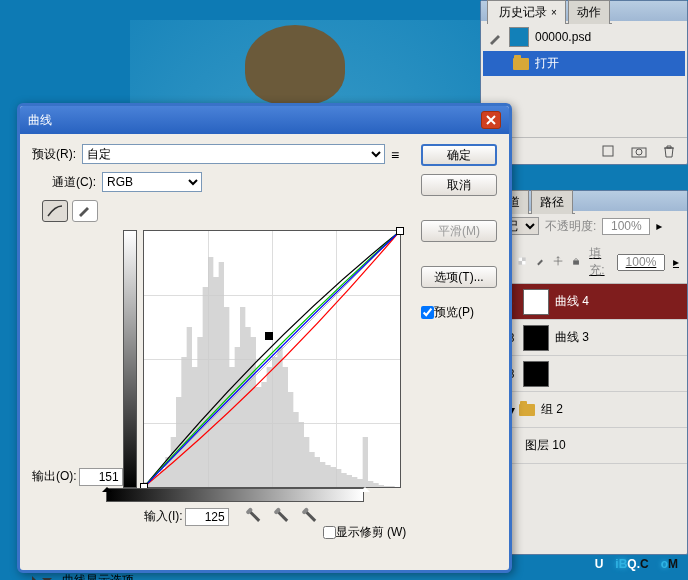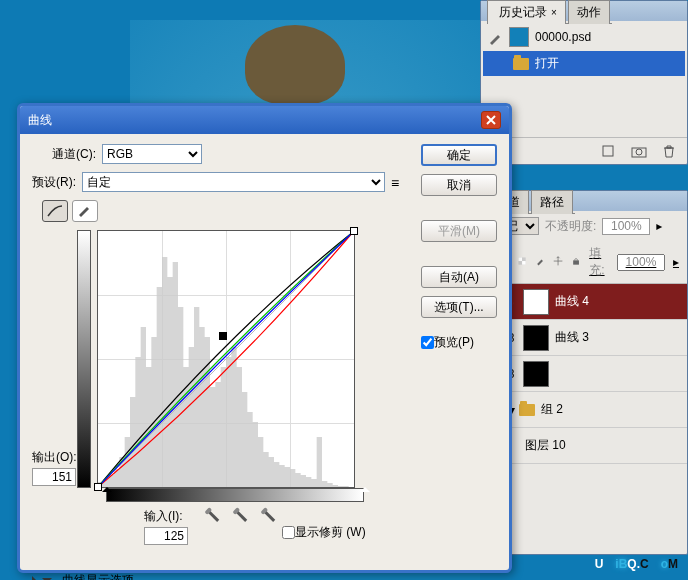--- a/index.html
+++ b/index.html
@@ -63,21 +63,21 @@
 .curve-grid { width: 258px; height: 258px; background: #fff; border: 1px solid #555; margin-left: 6px; position: relative; }
 .hist { position: absolute; bottom: 0; left: 0; width: 256px; height: 256px; }
 .curve-grid .gl { position: absolute; background: #ddd; }
 .curve-grid .gh { height: 1px; width: 100%; }
 .curve-grid .gv { width: 1px; height: 100%; }
 .curve-svg { position: absolute; top: 0; left: 0; width: 256px; height: 256px; }
 .point { position: absolute; width: 8px; height: 8px; background: #fff; border: 1px solid #000; margin: -4px; }
 .point.sel { background: #000; }
 .slider-tri { position: absolute; width: 0; height: 0; border: 5px solid transparent; }
 .io-row { display: flex; align-items: flex-start; gap: 0; margin-top: 6px; position: relative; height: 46px; }
-.io-col { display: flex; flex-direction: column; gap: 2px; }
+.io-col { display: flex; flex-direction: row; gap: 2px; }
 .io-col input { width: 44px; height: 18px; border: 1px solid #999; text-align: center; padding-left: 16px; }
 .eyedrops { display: flex; gap: 10px; align-items: center; }
 .eyedrop { width: 18px; height: 18px; transform: rotate(-45deg); display: inline-block; position: relative; }
 .eyedrop::before { content: ""; position: absolute; width: 3px; height: 14px; background: #555; left: 7px; }
 .eyedrop::after { content: ""; position: absolute; width: 7px; height: 4px; background: #888; top: -2px; left: 5px; border-radius: 2px; }
 .chk-row { display: flex; align-items: center; gap: 0; margin-top: 8px; }
 .expand-row { display: flex; align-items: center; gap: 6px; margin-top: 18px; }
 input[type=checkbox] { width: 13px; height: 13px; }
 .folder-icon { width: 16px; height: 12px; background: #d8a838; border-radius: 1px; position: relative; }
 .folder-icon::before { content: ""; position: absolute; top: -3px; left: 1px; width: 7px; height: 3px; background: #d8a838; border-radius: 1px 1px 0 0; }
@@ -205,28 +205,28 @@
     <span>曲线</span>
     <div class="dlg-close">
       <svg width="12" height="12" viewBox="0 0 12 12">
           <path d="M2 2 L10 10 M10 2 L2 10" stroke="#fff" stroke-width="2"></path>
         </svg>
     </div>
   </div>
   <div class="dlg-body">
     <div class="dlg-left">
       <div class="row">
+        <label><span>预设(R):</span></label>
+        <select class="preset-sel"><option>自定</option></select>
+        <span class="menu-icon"></span>
+      </div>
+      <div class="row">
         <span style="width:14px"></span>
         <label><span>通道(C):</span></label>
         <select class="chan-sel"><option>RGB</option></select>
-      </div>
-      <div class="row">
-        <label><span>预设(R):</span></label>
-        <select class="preset-sel"><option>自定</option></select>
-        <span class="menu-icon"></span>
       </div>
       <div class="row">
         <div class="curve-tools">
           <div class="curve-tool active">
               <svg width="18" height="14" viewBox="0 0 18 14">
                 <path d="M2 12 Q9 2 16 2" stroke="#333" fill="none" stroke-width="1.5"></path>
               </svg>
             </div>
           <div class="curve-tool">
               <svg width="18" height="14" viewBox="0 0 18 14">
@@ -299,23 +299,20 @@
         </div>
       <div class="btn">
           <span>取消</span>
         </div>
       <div style="height:8px"></div>
       <div class="btn dis">
           <span>平滑(M)</span>
         </div>
       <div style="height:8px"></div>
       <div class="btn">
-          <span>自动(A)</span>
-        </div>
-      <div class="btn">
           <span>选项(T)...</span>
         </div>
       <div class="chk-row">
         <input type="checkbox" checked="" style="">
         <label>预览(P)</label>
       </div>
     </div>
   </div>
 </div>
 

